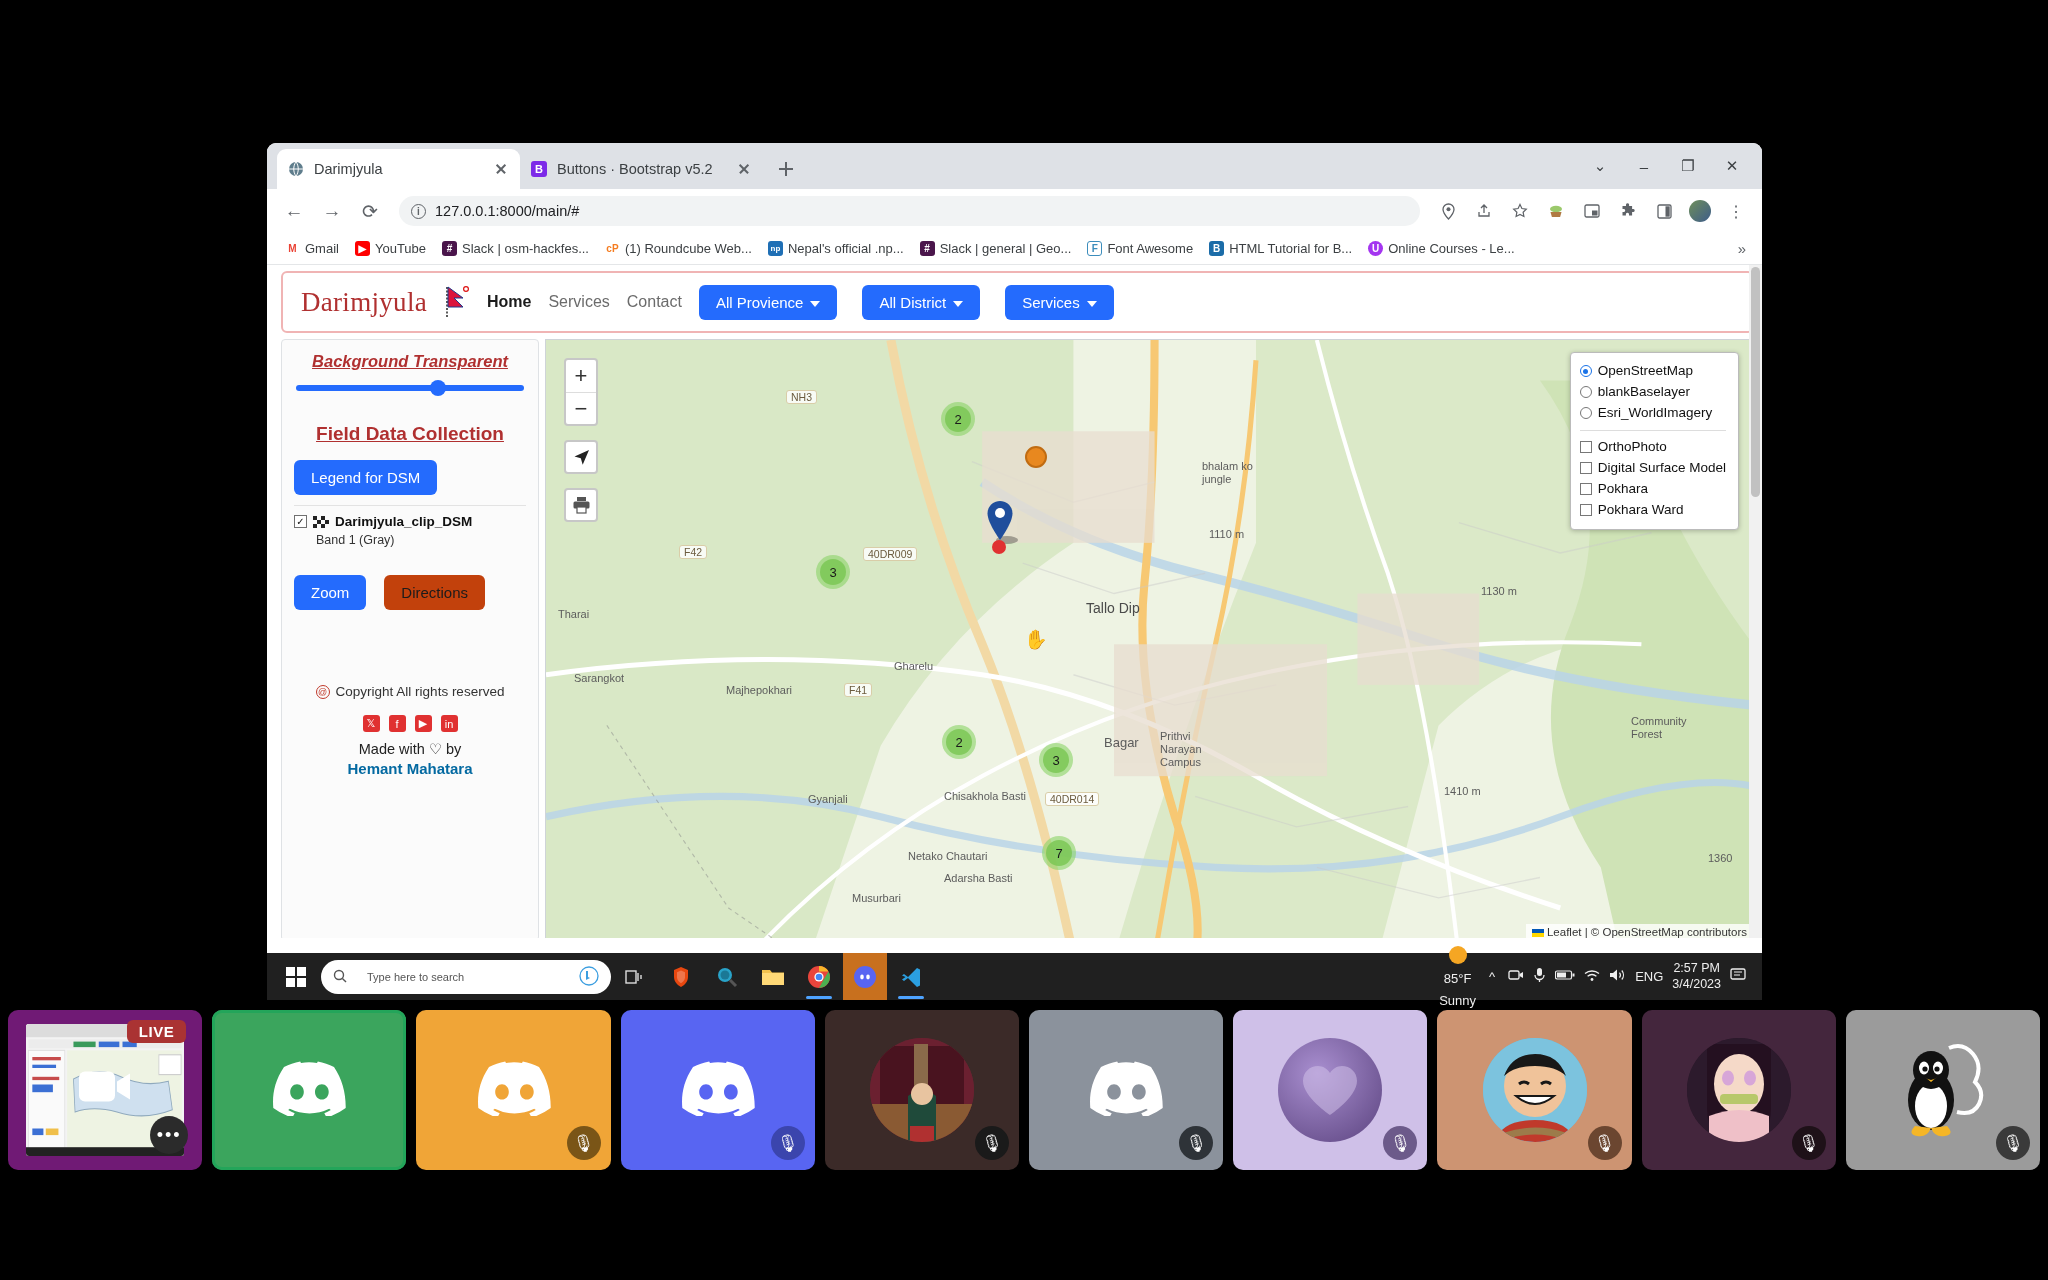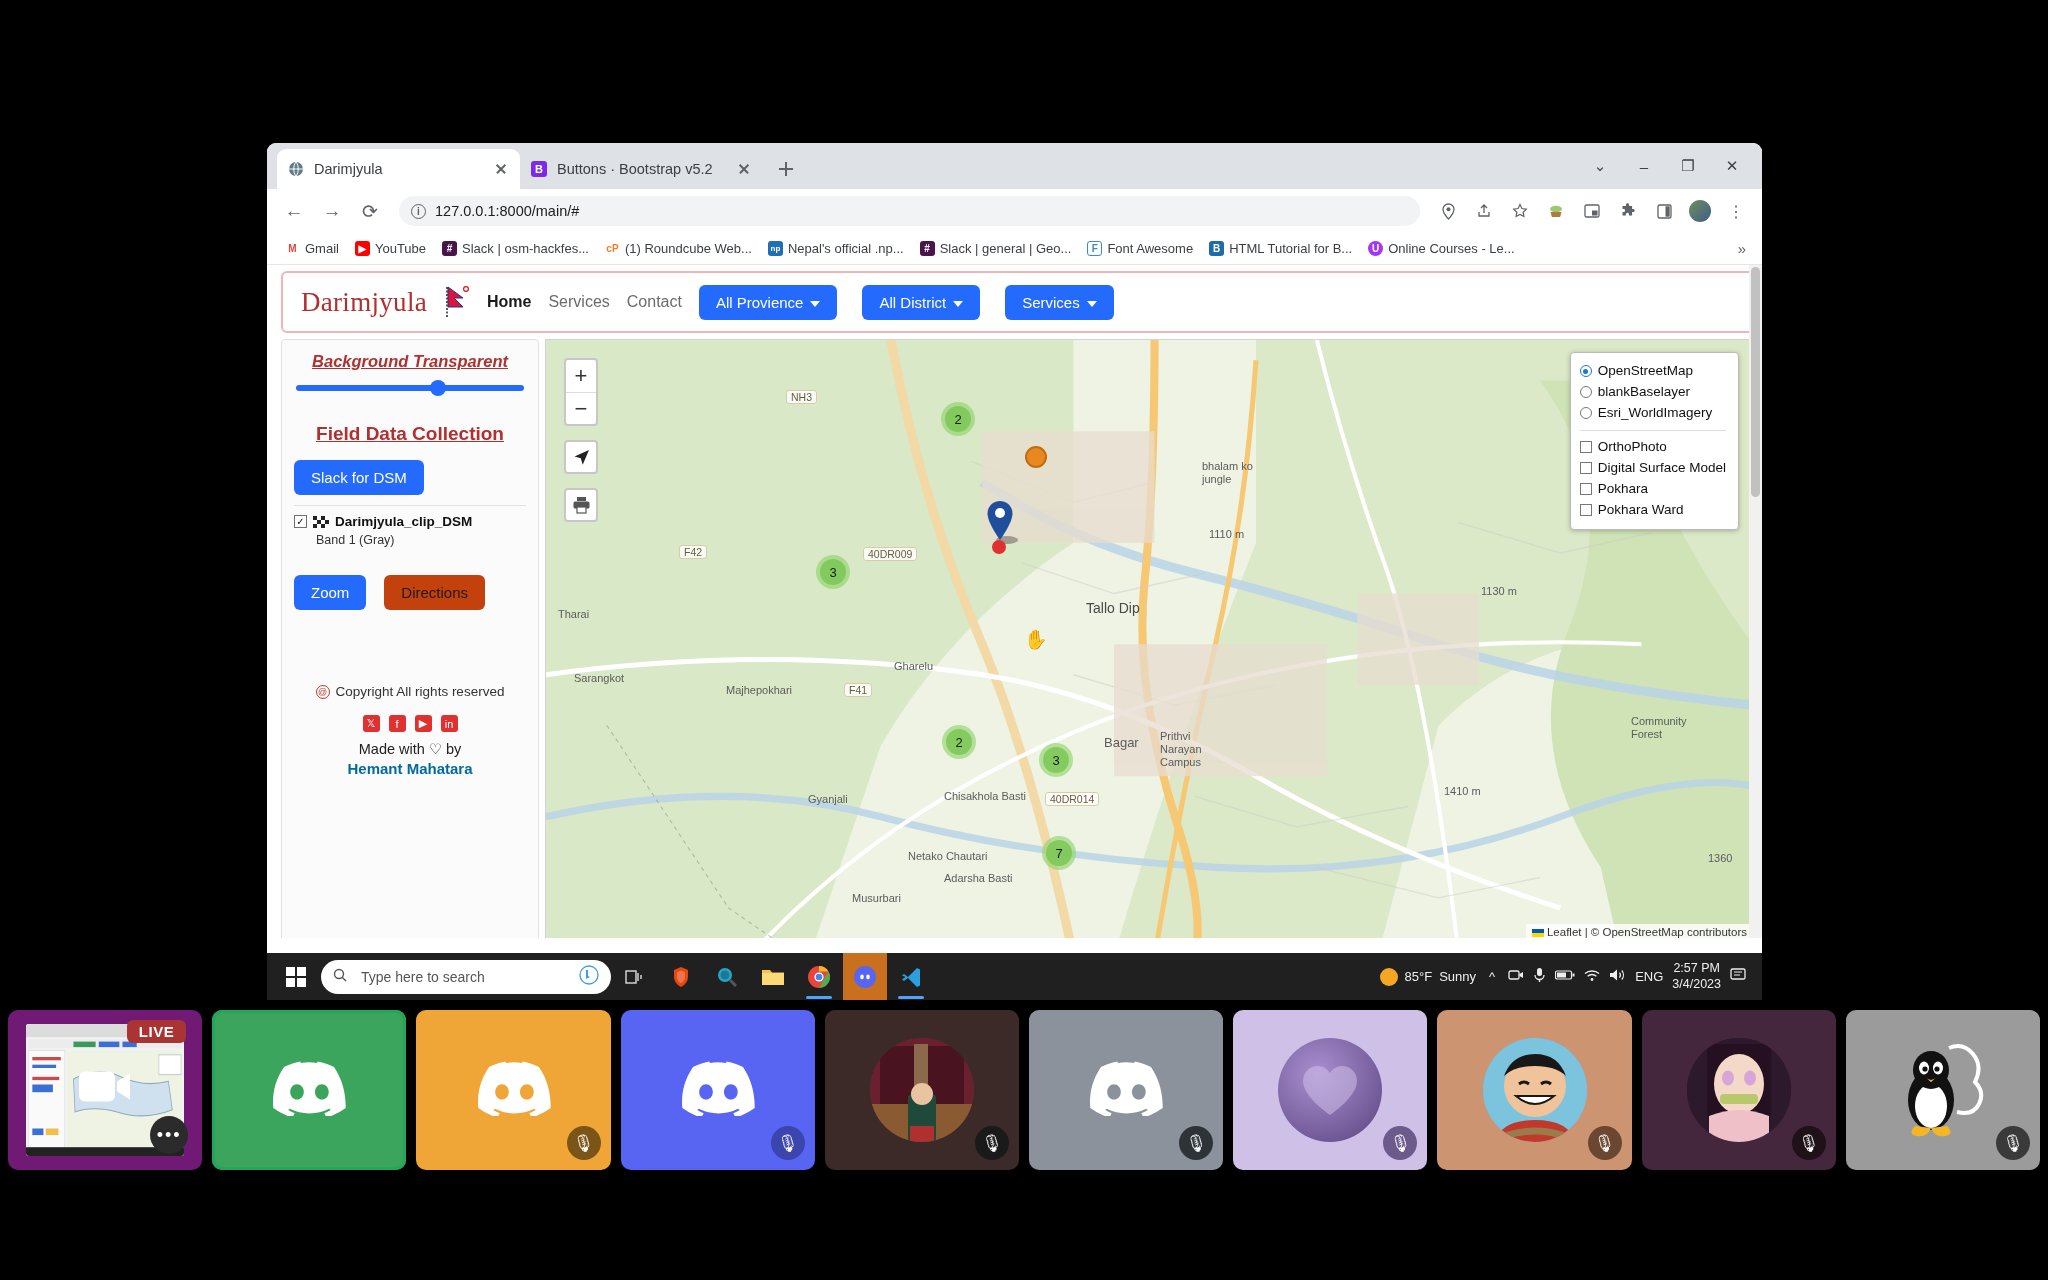--- a/index.html
+++ b/index.html
@@ -144,28 +144,28 @@
   .scroll-thumb { position:absolute; right:2px; top:2px; width:9px; height:230px; background:#c1c1c1; border-radius:5px;}
 
   
   .taskbar {
     position:absolute; left:267px; top:953px; width:1495px; height:47px;
     background:#202020; display:flex; align-items:center; padding: 0 6px; gap: 2px;
   }
   .tb-start { width:46px; height:47px; display:flex; align-items:center; justify-content:center; }
   .tb-search {
     width:290px; height:34px; background:#fff; border-radius:17px; display:flex; align-items:center;
-    gap:14px; padding: 0 12px; font-size:14px; color:#555;
+    gap:20px; padding: 0 12px; font-size:11px; color:#555;
   }
   .tb-ico { width:44px; height:47px; display:flex; align-items:center; justify-content:center; position:relative;}
   .tb-ico.active::after { content:""; position:absolute; bottom:1px; left:9px; right:9px; height:3px; background:#4ea3ff; border-radius:2px;}
   .tb-ico.sel { background:#c8701e; }
   .tray { margin-left:auto; display:flex; align-items:center; gap:9px; padding-right: 8px; color:#eee; font-size:13px;}
   .tray-time { text-align:center; line-height:1.25; font-size:12.5px; }
-  .weather { display:flex; align-items:center; gap:7px; }
+  .weather { display:flex; align-items:center; gap:7px;flex-direction:column; }
   .sun { width:18px;height:18px;border-radius:50%;background:#f5a623;}
 
   
   .strip { position:absolute; left:0; top:1010px; width:2048px; height:160px; display:flex; gap:10px; padding: 0 8px; }
   .tile { flex:1; border-radius:10px; position:relative; display:flex; align-items:center; justify-content:center; overflow:hidden;}
   .tile.speaking { outline:3px solid #23a55a; outline-offset:-3px; }
   .mute-badge {
     position:absolute; right:10px; bottom:10px; width:34px; height:34px; border-radius:50%;
     background: rgba(0,0,0,.42); display:flex; align-items:center; justify-content:center; color:#fff; font-size:17px;
   }
@@ -333,21 +333,21 @@
 
       <div class="content">
 
         <div class="sidebar">
           <div class="side-title">Background Transparent</div>
           <div class="slider-wrap">
             <div class="slider-track"></div>
             <div class="slider-thumb"></div>
           </div>
           <div class="side-title2">Field Data Collection</div>
-          <button class="btn btn-primary legend-btn">Slack for DSM</button>
+          <button class="btn btn-primary legend-btn">Legend for DSM</button>
 
           <div class="layer-row">
             <span class="chk">✓</span>
             <span class="dsm-ico">
               <svg width="16" height="13" viewBox="0 0 16 13">
                   <rect x="0" y="0" width="4" height="4" fill="#222"></rect>
                   <rect x="8" y="0" width="4" height="4" fill="#222"></rect>
                   <rect x="4" y="4" width="4" height="4" fill="#222"></rect>
                   <rect x="12" y="4" width="4" height="4" fill="#222"></rect>
                   <rect x="0" y="8" width="4" height="4" fill="#222"></rect>

